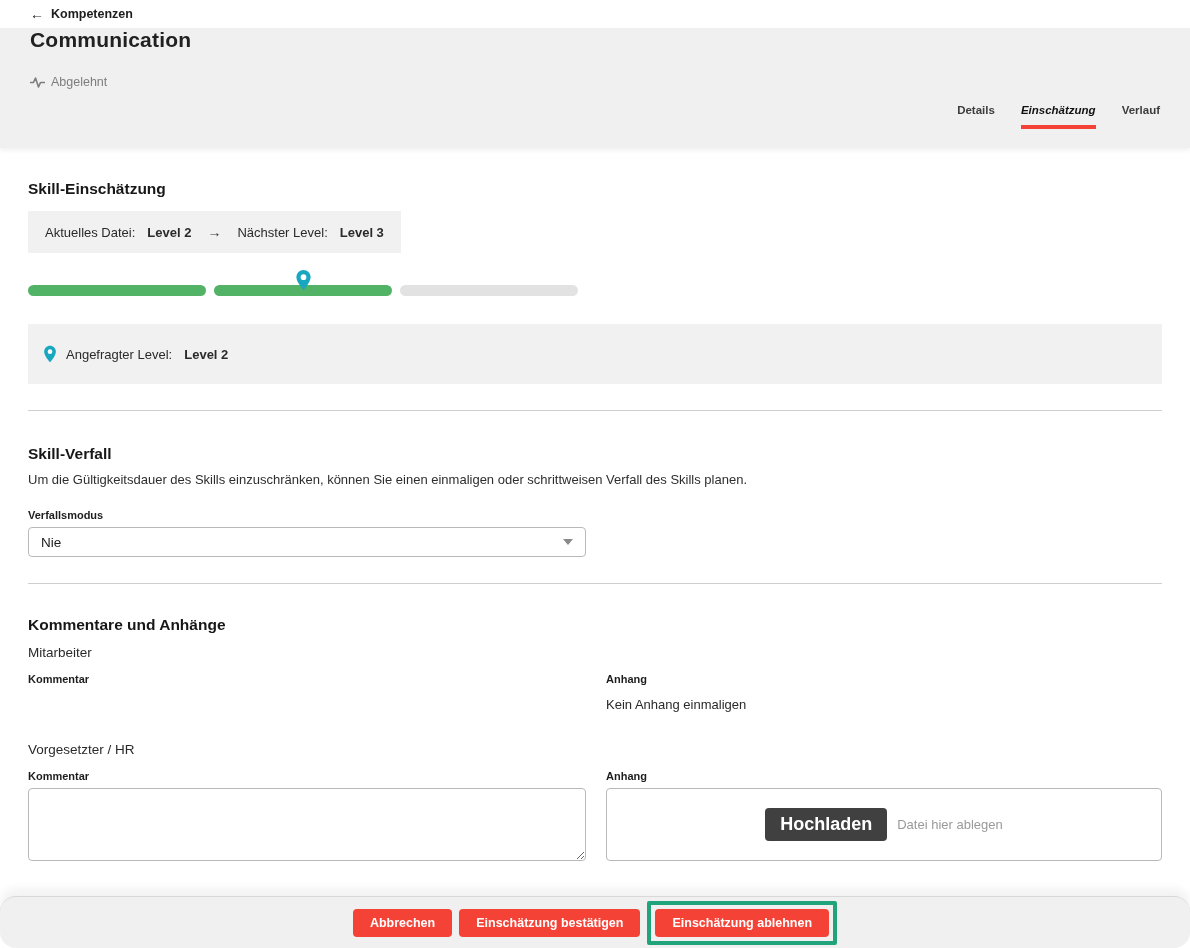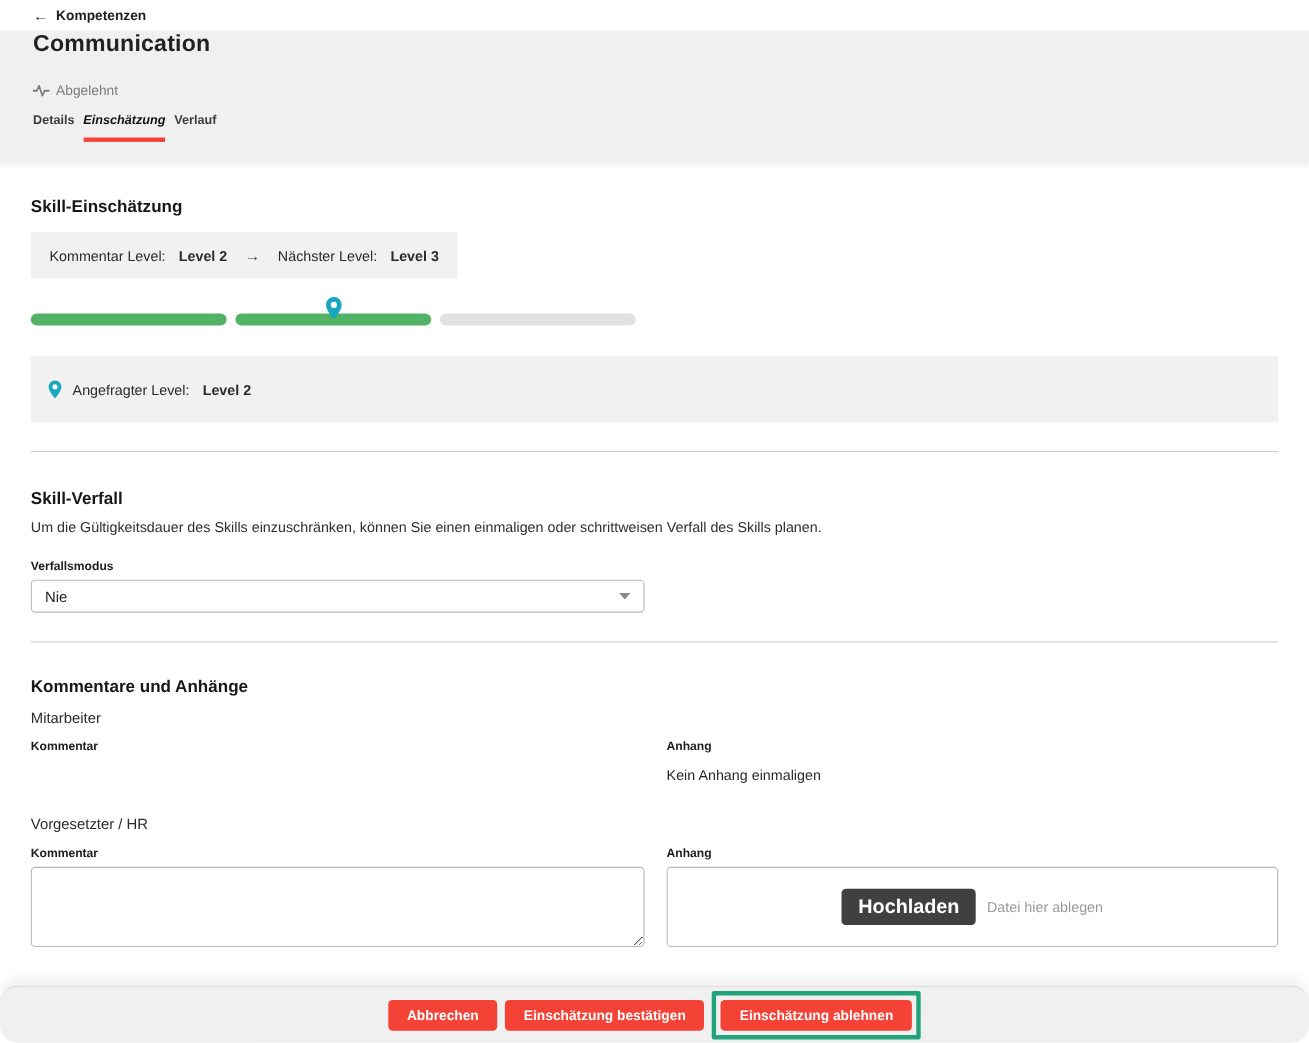--- a/index.html
+++ b/index.html
@@ -26,21 +26,21 @@
     background:#f0f0f1; padding:0 30px; height:120px;
     box-shadow:0 3px 4px rgba(0,0,0,0.05);
     position:relative; z-index:2;
   }
   .page-title { font-size:21px; font-weight:bold; letter-spacing:0.2px; }
   .status-row {
     display:flex; align-items:center; gap:6px;
     margin-top:23px; color:#7d7d7d; font-size:12.5px;
   }
   .status-row svg { display:block; }
-  .tabs { display:flex; gap:8px; margin-top:15px; }
+  .tabs { display:flex; gap:26px; margin-top:15px;justify-content:flex-end; }
   .tab {
     font-size:11.5px; font-weight:bold; color:#3c3c3c;
     padding-bottom:9px; cursor:pointer; border-bottom:4px solid transparent;
   }
   .tab.active { color:#111; border-bottom-color:#f44336;font-style:italic; }
   
   .content { background:#fff; padding:32px 28px 0 28px; position:relative; z-index:1; }
   .h2 { font-size:15.5px; font-weight:bold; color:#171717; }
   .level-box {
     display:inline-flex; align-items:center; gap:10px;
@@ -147,21 +147,21 @@
     <div class="tab">Verlauf</div>
   </div>
 </div>
 
 <div class="content">
 
   <div class="section-assessment">
     <div class="h2">Skill-Einschätzung</div>
 
     <div class="level-box">
-      <span>Kommentar Level:</span>
+      <span>Aktuelles Datei:</span>
         <b>Level 2</b>
       <span class="level-arrow">→</span>
       <span>Nächster Level:</span>
         <b>Level 3</b>
     </div>
 
     <div class="progress">
       <div class="segments">
         <div class="segment filled"></div>
         <div class="segment filled"></div>

